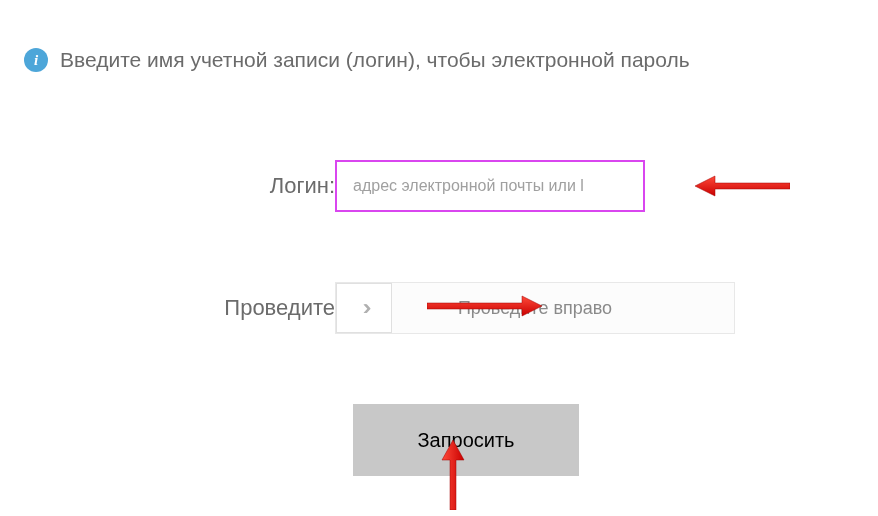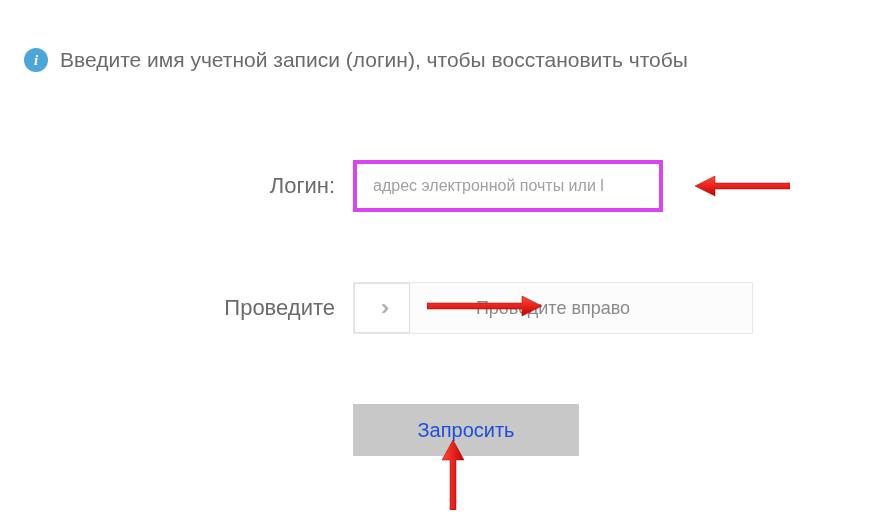--- a/index.html
+++ b/index.html
@@ -52,26 +52,25 @@
     .form-row {
       display: flex;
       align-items: center;
       margin-bottom: 70px;
     }
     .label {
       color: #6b6b6b;
       font-size: 22px;
       text-align: right;
       width: 140px;
-      margin-right: 18px;
     }
     .login-input {
       width: 310px;
       height: 52px;
-      border: 4px solid #d946ef;
+      border: 2px solid #d946ef;
       padding: 12px 16px;
       font-size: 16px;
       color: #333;
       outline: none;
       background: #fff;
     }
     .login-input::placeholder {
       color: #a0a0a0;
     }
     .slider-track {
@@ -104,42 +103,42 @@
     .slider-text {
       color: #8a8a8a;
       font-size: 18px;
       margin: 0 auto;
     }
     .submit-row {
       margin-left: 158px;
     }
     .submit-btn {
       width: 226px;
-      height: 52px;
+      height: 72px;
       background: #c8c8c8;
       border: none;
-      color: #1d4ed8;
+      color: #000000;
       font-size: 20px;
       cursor: pointer;
     }
     
     .arrow {
       position: absolute;
       pointer-events: none;
     }
     .arrow svg { display: block; }
   </style>
 </head>
 <body>
 
 <div class="info-row">
   <div class="info-icon-circle">
     <span>i</span>
   </div>
-  <div class="info-text">Введите имя учетной записи (логин), чтобы восстановить чтобы</div>
+  <div class="info-text">Введите имя учетной записи (логин), чтобы электронной пароль</div>
 </div>
 
 <div class="form-wrap">
 
   <div class="form-row">
     <div class="label">Логин:</div>
     <input type="text" class="login-input" placeholder="адрес электронной почты или l" style="">
   </div>
 
   <div class="form-row">

